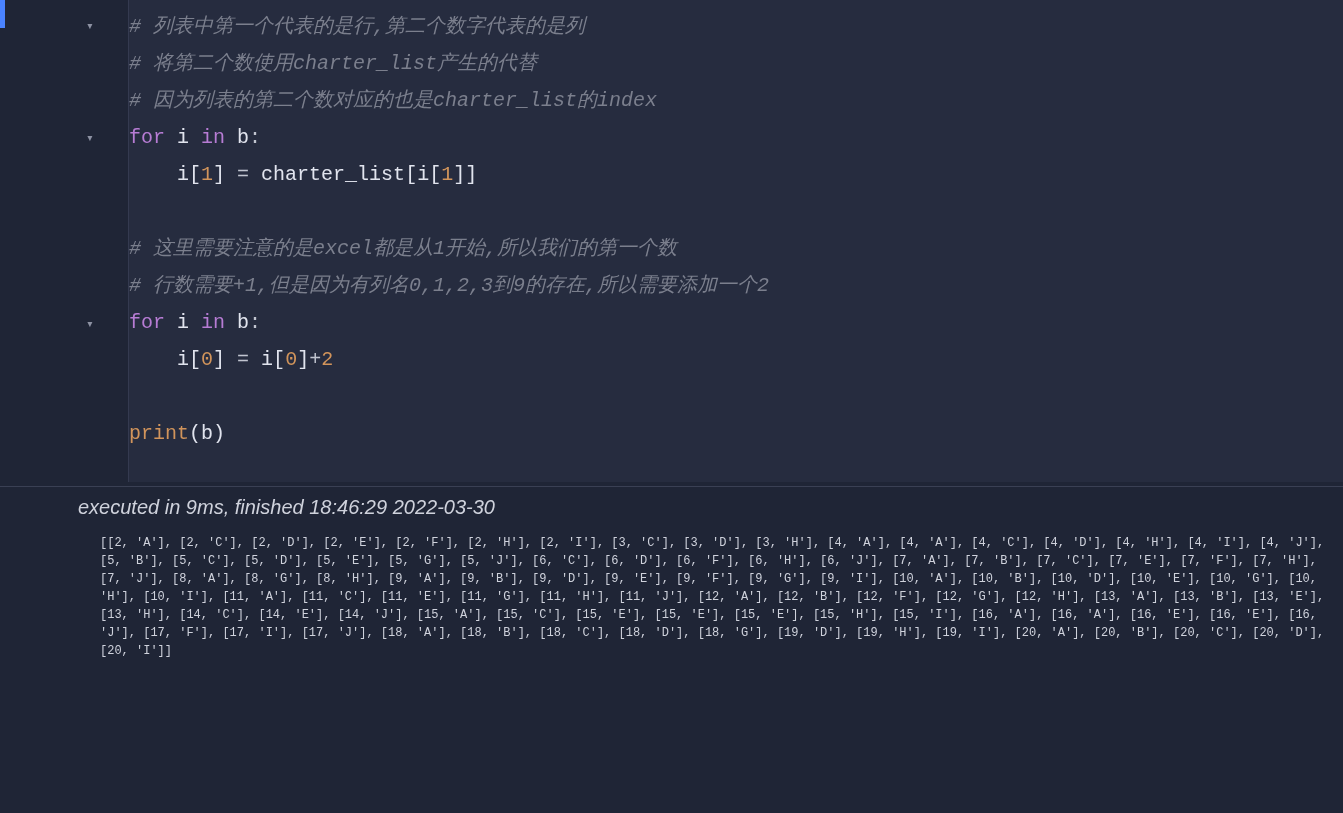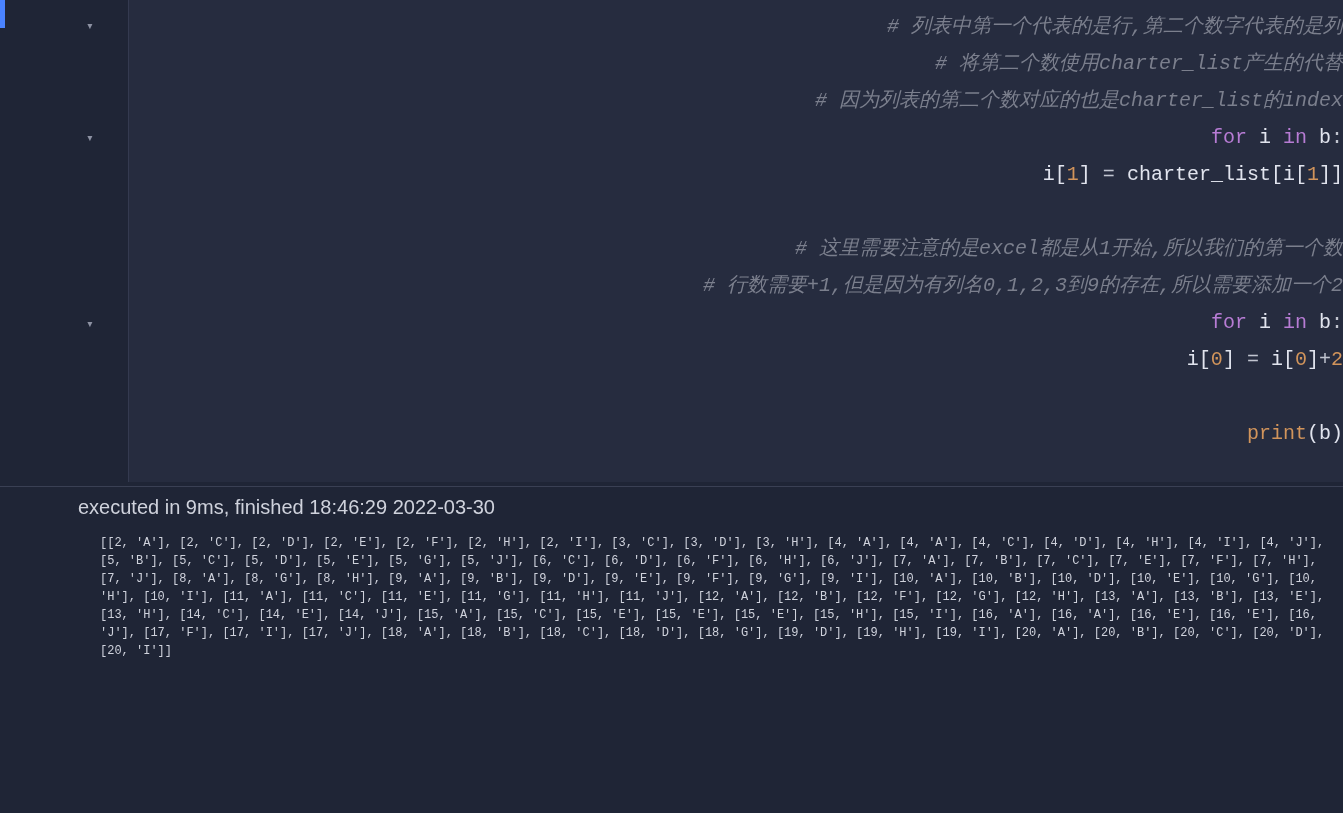--- a/index.html
+++ b/index.html
@@ -6,26 +6,26 @@
   pre.codeblock{margin:0;padding:8px 0 16px 0;white-space:pre;font-family:inherit;font-size:20px;line-height:1.85;}
   .tok-comment{color:#7b7f8d;font-style:italic;}
   .tok-kw{color:#b77cd4;}
   .tok-id{color:#e1e4ee;}
   .tok-op{color:#c1c5d0;}
   .tok-num{color:#d1945b;}
   .tok-fn{color:#d1945b;}
   .tok-paren{color:#e1e4ee;}
   .tok-bracket{color:#e1e4ee;}
   .output-area{padding:4px 0 0 0;}
-  .exec-line{color:#cfd2dc;font-size:20px;font-family:"Segoe UI",Arial,sans-serif;padding:6px 0 12px 78px;border-top:1px solid #3a4054;}
+  .exec-line{color:#cfd2dc;font-style:italic;font-size:20px;font-family:"Segoe UI",Arial,sans-serif;padding:6px 0 12px 78px;border-top:1px solid #3a4054;}
   .stdout{white-space:pre-wrap;padding:0 10px 0 100px;font-size:12px;line-height:1.5;font-family:Consolas,"Courier New",monospace;color:#cfd2dc;}
   .codecell{display:flex;}
   .left-rail{flex:0 0 128px;position:relative;background:#1f2536;}
   .left-rail .bar{position:absolute;left:0;top:0;width:5px;height:28px;background:#4a83ff;}
-  .code-region{flex:1;background:#262c3f;border-left:1px solid #343a50;padding-bottom:14px;text-align:right;}
+  .code-region{flex:1;background:#262c3f;border-left:1px solid #343a50;padding-bottom:14px;}
   .fold{position:absolute;color:#8d92a3;font-size:13px;}
 </style>
 </head>
 <body>
 
 <div class="codecell">
   <div class="left-rail">
     <div class="bar"></div>
     <span class="fold" style="left:86px;top:18px;">▾</span>
     <span class="fold" style="left:86px;top:130px;">▾</span>

